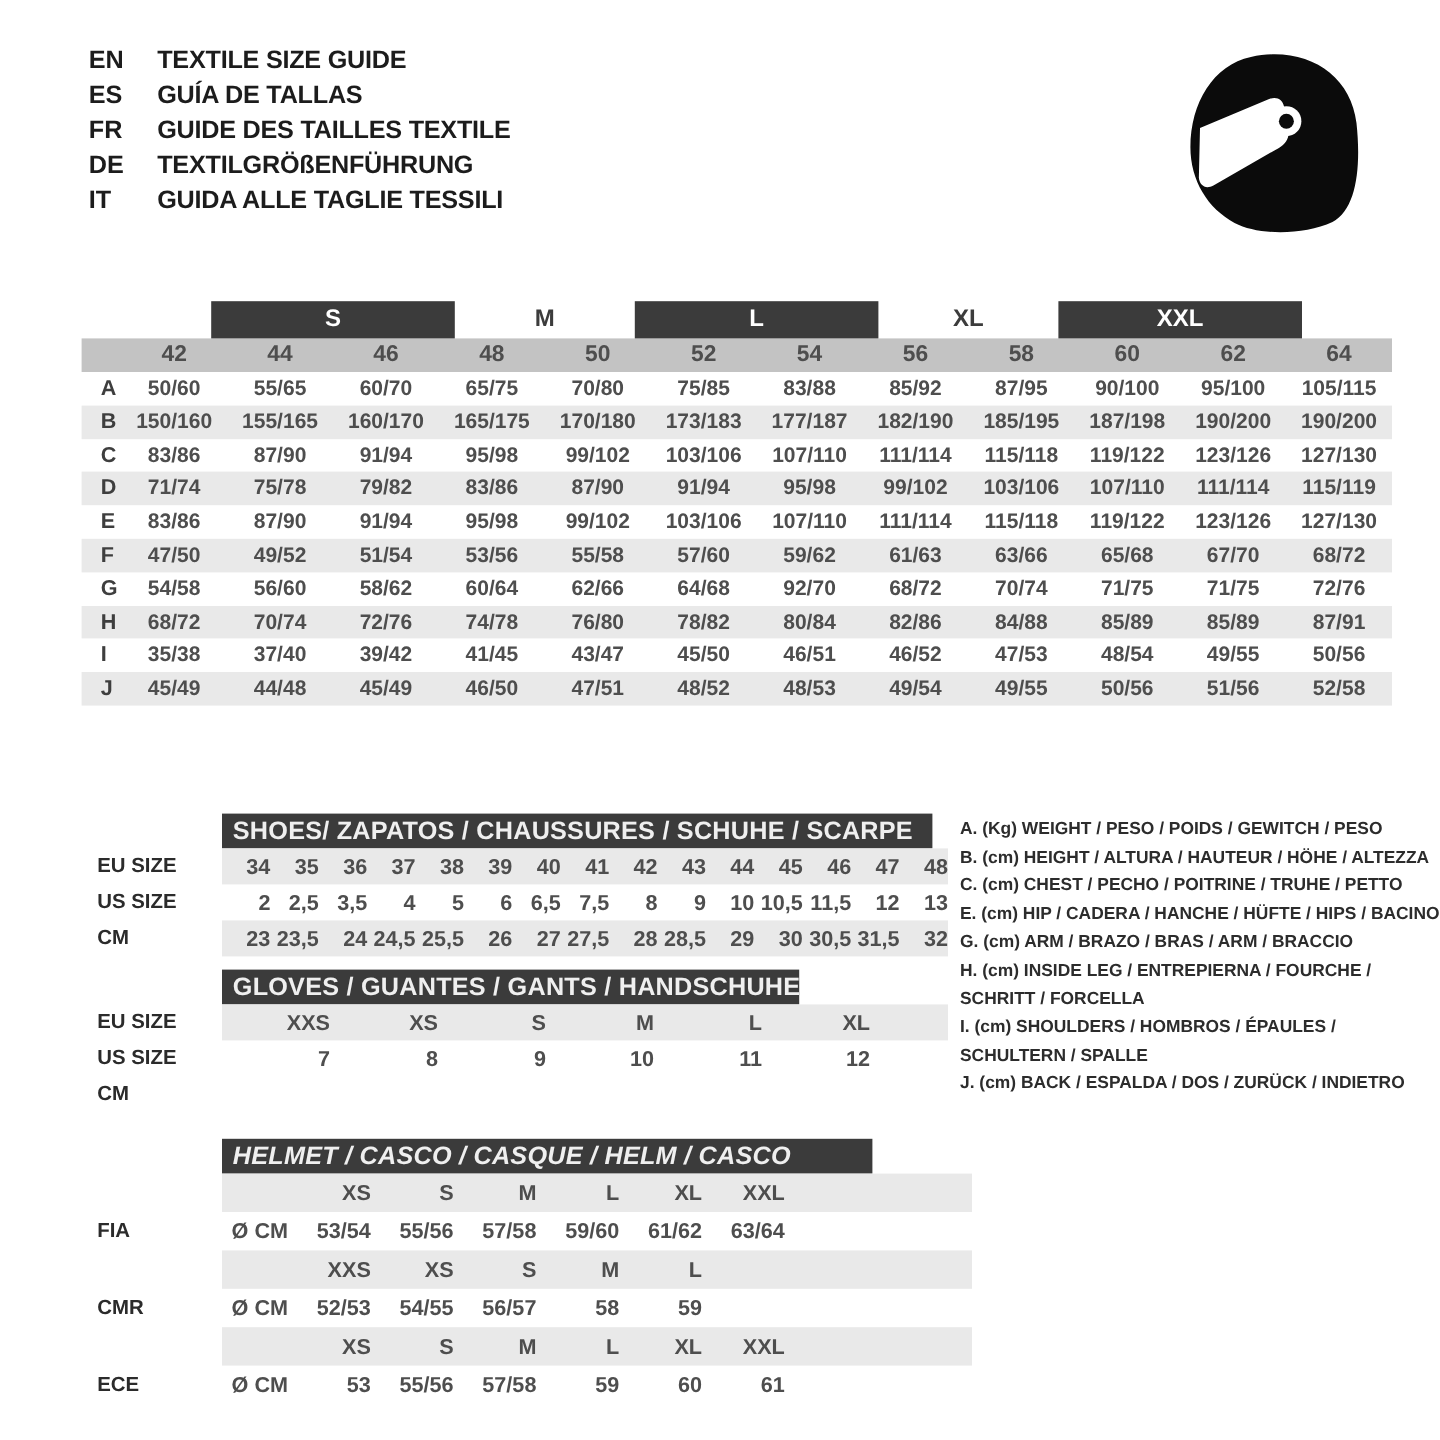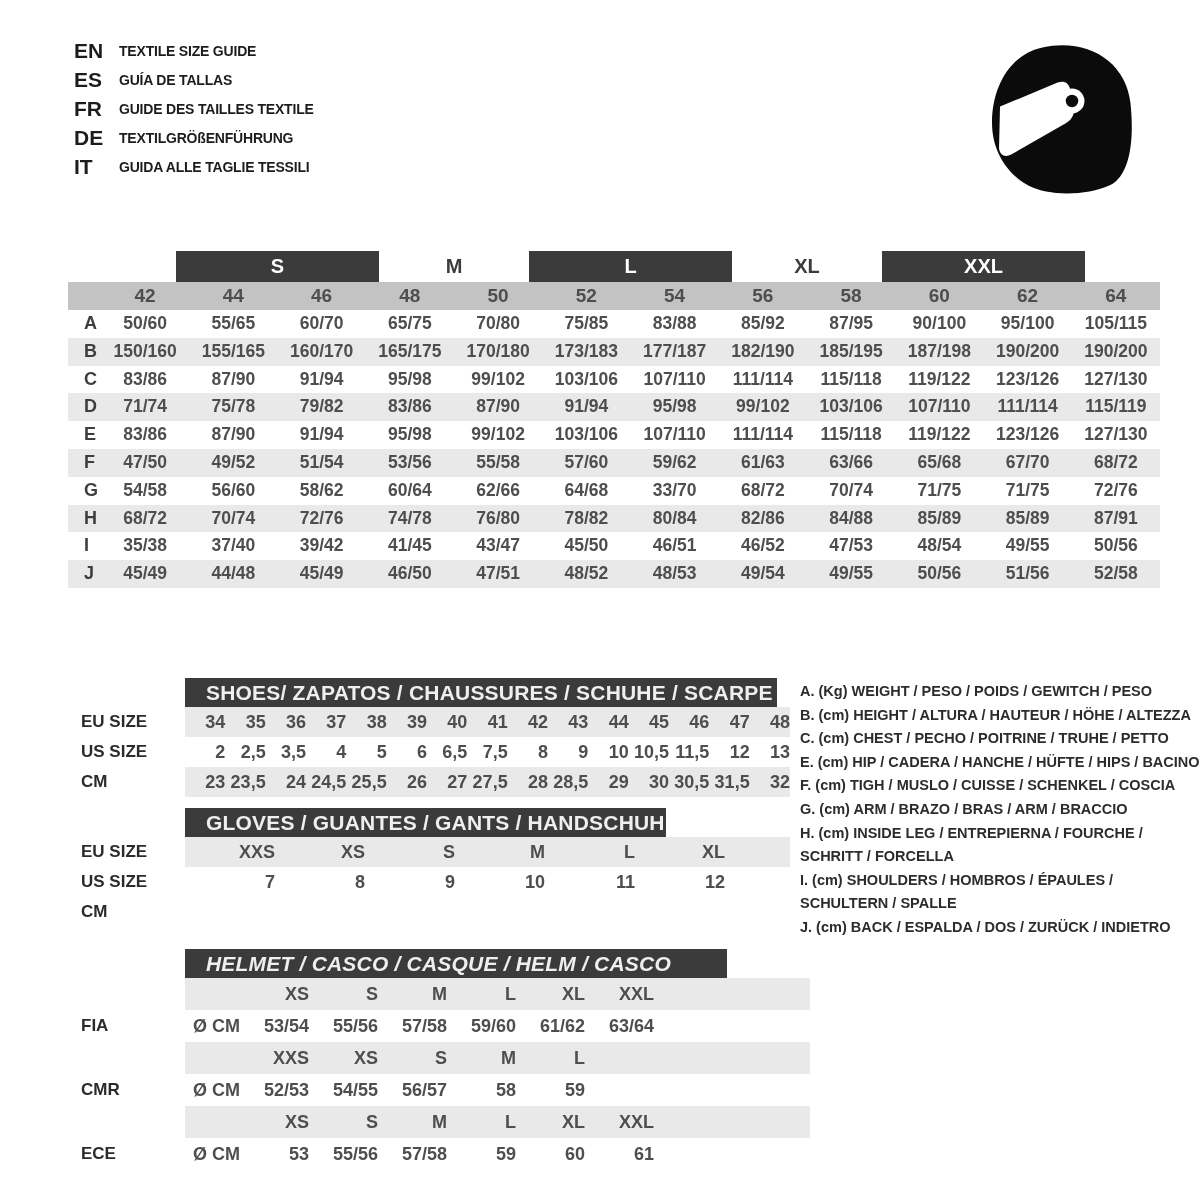--- a/index.html
+++ b/index.html
@@ -4,42 +4,42 @@
 <title>Textile Size Guide</title>
 <style>
   html,body{margin:0;padding:0;background:#fff;}
   .page{position:relative;width:1200px;height:1200px;background:#fff;overflow:hidden;
         font-family:"Liberation Sans", sans-serif;font-weight:700;}
 
   
   .langs{position:absolute;left:74px;top:36px;}
   .lang-row{display:flex;height:29px;align-items:center;}
   .lang-code{width:45px;font-size:21px;color:var(--heading-text,#1c1c1c);}
-  .lang-title{font-size:14px;color:var(--heading-text,#1c1c1c);letter-spacing:-0.2px;white-space:nowrap;}
+  .lang-title{font-size:21px;color:var(--heading-text,#1c1c1c);letter-spacing:-0.2px;white-space:nowrap;margin-left:12px;}
 
   
   .helmet-wrap{position:absolute;left:980px;top:36px;width:160px;height:162px;color:var(--icon-black,#0b0b0b);}
 
   
   .textile{position:absolute;left:68px;top:251px;width:1092px;}
   .grid13{display:grid;grid-template-columns:33px repeat(12,1fr);}
   .group-row{height:31px;}
   .group-cell{text-align:center;line-height:31px;font-size:20px;color:#3c3c3c;}
   .group-cell.dark{background:var(--bar-dark,#3b3b3b);color:#fff;margin:0 -13px;}
   .num-row{height:28px;background:var(--band-gray,#c3c3c3);}
   .num-cell{line-height:28px;text-align:center;font-size:19px;color:var(--value-text,#4e4e4e);}
   .t-row{height:27.8px;align-items:center;text-align:center;font-size:17.5px;color:var(--value-text,#4e4e4e);}
   .t-row.striped{background:var(--stripe-gray,#e9e9e9);}
   .t-row > div{line-height:27.8px;}
   .t-label{text-align:left;padding-left:16px;font-size:18px;color:#3e3e3e;}
 
   
   .bottom{position:absolute;left:68px;top:678px;}
   .bar{margin-left:117px;height:29px;line-height:30px;background:var(--bar-dark,#3b3b3b);
-       color:var(--bar-text,#efefef);font-size:21px;padding-left:21px;box-sizing:border-box;
+       color:var(--bar-text,#efefef);font-size:21px;padding-left:9px;box-sizing:border-box;
        white-space:nowrap;overflow:hidden;letter-spacing:0.2px;}
   .shoes .bar{width:592px;}
   .gloves .bar{width:481px;}
   .helmet-t .bar{width:542px;font-style:italic;}
   .b-row{display:flex;height:30px;}
   .helmet-t .b-row{height:32px;}
   .b-label{width:117px;box-sizing:border-box;padding-left:13px;font-size:17px;color:#2b2b2b;
            display:flex;align-items:center;white-space:nowrap;}
   .b-cells{display:grid;align-items:center;text-align:right;font-size:18px;color:var(--value-text,#4e4e4e);}
   .b-cells > div{white-space:nowrap;}
@@ -206,21 +206,21 @@
           <div class="t-cell">68/72</div>
         </div>
         <div class="t-row grid13">
           <div class="t-label">G</div>
           <div class="t-cell">54/58</div>
           <div class="t-cell">56/60</div>
           <div class="t-cell">58/62</div>
           <div class="t-cell">60/64</div>
           <div class="t-cell">62/66</div>
           <div class="t-cell">64/68</div>
-          <div class="t-cell">33/70</div>
+          <div class="t-cell">92/70</div>
           <div class="t-cell">68/72</div>
           <div class="t-cell">70/74</div>
           <div class="t-cell">71/75</div>
           <div class="t-cell">71/75</div>
           <div class="t-cell">72/76</div>
         </div>
         <div class="t-row grid13 striped">
           <div class="t-label">H</div>
           <div class="t-cell">68/72</div>
           <div class="t-cell">70/74</div>
@@ -450,23 +450,20 @@
       <div class="legend-item">
         <div class="legend-line">B. (cm) HEIGHT / ALTURA / HAUTEUR / HÖHE / ALTEZZA</div>
       </div>
       <div class="legend-item">
         <div class="legend-line">C. (cm) CHEST / PECHO / POITRINE / TRUHE / PETTO</div>
       </div>
       <div class="legend-item">
         <div class="legend-line">E. (cm) HIP / CADERA / HANCHE / HÜFTE / HIPS /  BACINO</div>
       </div>
       <div class="legend-item">
-        <div class="legend-line">F. (cm) TIGH / MUSLO / CUISSE / SCHENKEL / COSCIA</div>
-      </div>
-      <div class="legend-item">
         <div class="legend-line">G. (cm) ARM  / BRAZO / BRAS / ARM / BRACCIO</div>
       </div>
       <div class="legend-item">
         <div class="legend-line">H. (cm) INSIDE LEG / ENTREPIERNA / FOURCHE /</div>
         <div class="legend-line">SCHRITT / FORCELLA</div>
       </div>
       <div class="legend-item">
         <div class="legend-line">I.  (cm) SHOULDERS / HOMBROS / ÉPAULES /</div>
         <div class="legend-line">SCHULTERN / SPALLE</div>
       </div>

